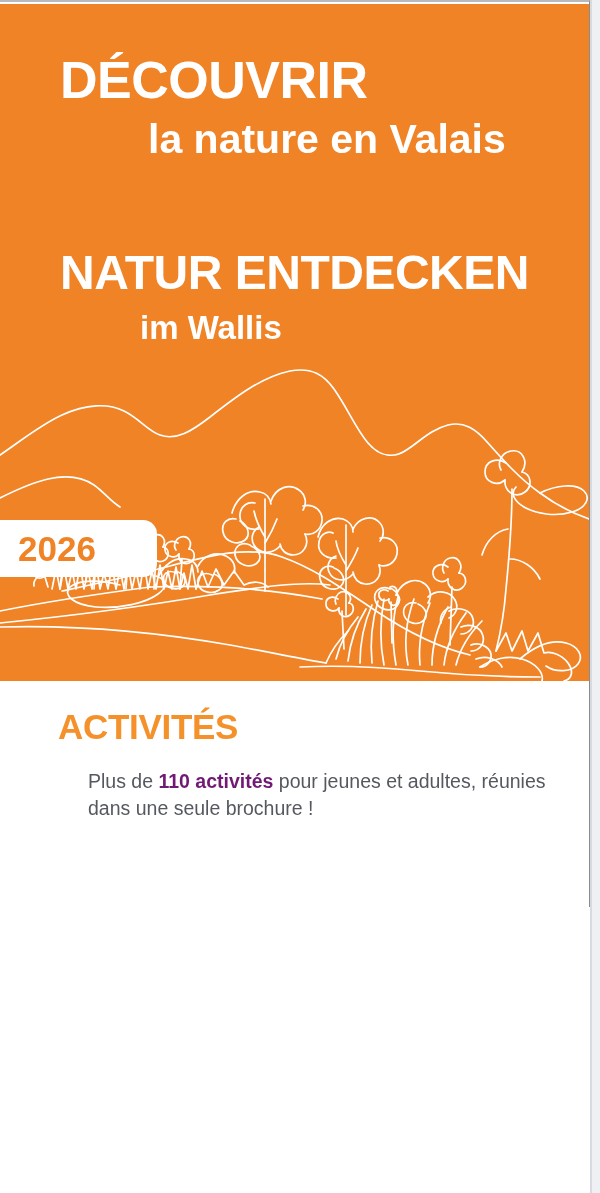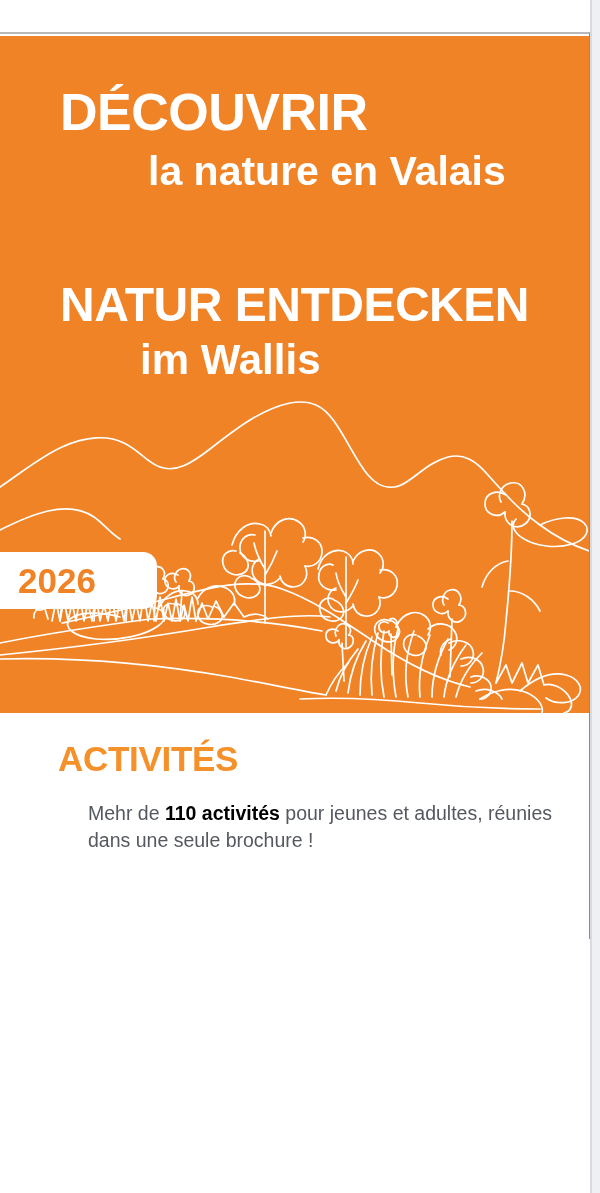--- a/index.html
+++ b/index.html
@@ -27,21 +27,20 @@
     position: absolute;
     left: 0;
     top: 0;
     width: 590px;
     height: 907px;
     background: #ffffff;
     border-right: 1px solid #8a8a8a;
     border-top: 2px solid #b9b9b9;
     box-sizing: border-box;
     overflow: hidden;
-    margin-top: 32px;
   }
 
   .gutter {
     position: absolute;
     left: 590px;
     top: 0;
     width: 10px;
     height: 1193px;
     background: #eef0f4;
   }
@@ -102,21 +101,21 @@
     line-height: 52px;
     font-weight: 700;
     color: #ffffff;
     letter-spacing: -0.5px;
     text-align: right;
   }
   .title-de-sub {
     position: absolute;
     left: 140px;
     top: 305px;
-    font-size: 42px;
+    font-size: 33px;
     line-height: 38px;
     font-weight: 700;
     color: #ffffff;
   }
 
   
   .artwork {
     position: absolute;
     left: 0;
     top: 355px;
@@ -178,21 +177,21 @@
   .section-body {
     margin: 0;
     padding: 22px 0 0 88px;
     color: #55595F;
     font-size: 19.5px;
     line-height: 27px;
     font-weight: 400;
     max-width: 470px;
   }
   .section-body b {
-    color: #000000;
+    color: #701a75;
     font-weight: 700;
   }
 </style>
 </head>
 <body>
 
 <div class="page">
 
   <div class="sheet">
 
@@ -369,21 +368,21 @@
         <span>2026</span>
       </div>
 
     </div>
 
     <div class="body-area">
 
       <div class="section section-activites">
         <h2 class="section-heading">ACTIVITÉS</h2>
         <p class="section-body">
-          <span>Mehr de </span><b>110 activités</b><span> pour jeunes et adultes, réunies dans une seule brochure !</span>
+          <span>Plus de </span><b>110 activités</b><span> pour jeunes et adultes, réunies dans une seule brochure !</span>
         </p>
       </div>
 
 
     </div>
 
   </div>
 
   <div class="gutter">
     <div class="gutter-rail"></div>

